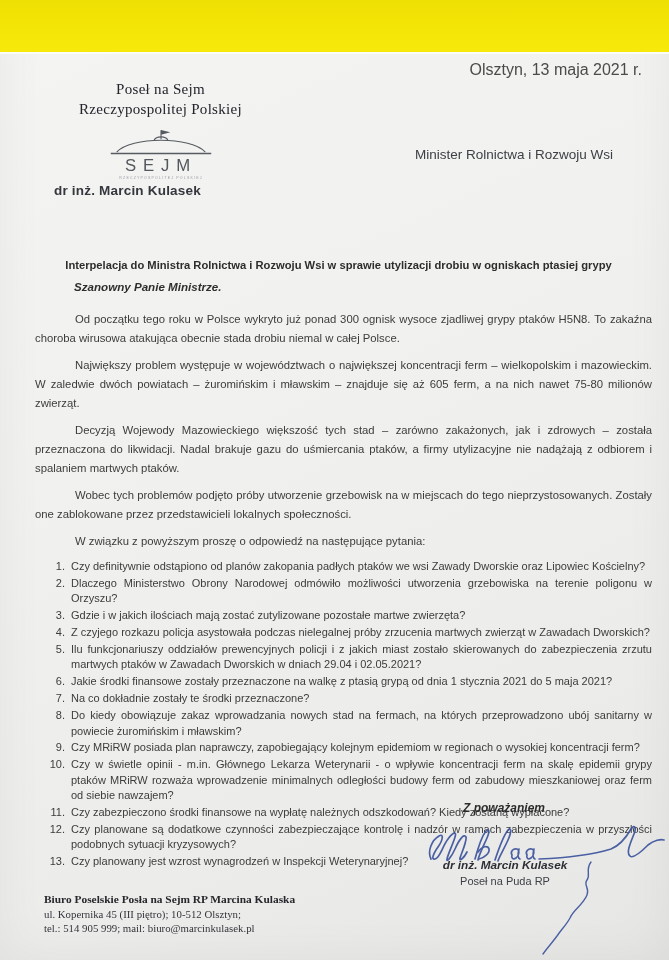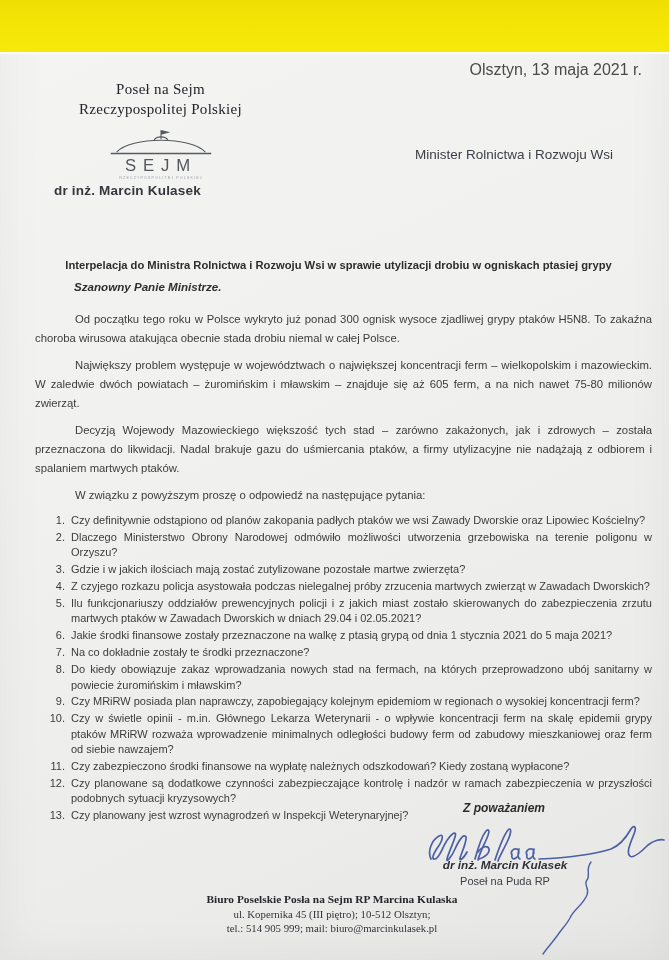--- a/index.html
+++ b/index.html
@@ -26,21 +26,21 @@
   .greeting { position:absolute; left:74px; top:280px; font-size:11.6px; font-weight:bold; font-style:italic; color:#2e2e2e; }
   .body-block { position:absolute; left:35px; top:310px; width:617px; }
   .para { font-size:11.3px; line-height:19px; text-align:justify; text-indent:40px; margin:0 0 8px 0; color:#3c3c3c; }
   .questions { margin:4px 0 0 0; padding-left:33px; font-size:11px; line-height:15.4px; color:#3c3c3c; }
   .questions li { text-align:justify; padding-left:3px; margin:0 0 1.5px 0; }
   .valediction { position:absolute; left:463px; top:801px; font-size:12px; font-weight:bold; font-style:italic; color:#2c2c2c; }
   .signature-svg { position:absolute; left:415px; top:818px; width:254px; height:142px; z-index:3; pointer-events:none; }
   .signer-block { position:absolute; left:405px; top:858px; width:200px; text-align:center; z-index:2; }
   .signer-name { font-size:11.8px; font-weight:bold; font-style:italic; color:#2d2f35; }
   .signer-title { font-size:11px; color:#3d4046; margin-top:3px; }
-  .footer-block { position:absolute; left:32px; top:892px; width:600px; text-align:center;
+  .footer-block { position:absolute; left:44px; top:892px; width:600px; 
                   font-family:"Liberation Serif", serif; color:#26262b; }
   .footer-l1 { font-size:11.4px; font-weight:bold; line-height:14.5px; }
   .footer-l2, .footer-l3 { font-size:10.8px; line-height:14.5px; color:#33333a; }
 </style>
 </head>
 <body>
 
 <div class="page">
 
   <div class="yellow-band"></div>
@@ -75,20 +75,21 @@
 
   <div class="subject-line">Interpelacja do Ministra Rolnictwa i Rozwoju Wsi w sprawie utylizacji drobiu w ogniskach ptasiej grypy</div>
 
   <div class="greeting">Szanowny Panie Ministrze.</div>
 
   <div class="body-block">
     <div>
         <p class="para">Od początku tego roku w Polsce wykryto już ponad 300 ognisk wysoce zjadliwej grypy ptaków H5N8. To zakaźna choroba wirusowa atakująca obecnie stada drobiu niemal w całej Polsce.</p>
         <p class="para">Największy problem występuje w województwach o największej koncentracji ferm – wielkopolskim i mazowieckim. W zaledwie dwóch powiatach – żuromińskim i mławskim – znajduje się aż 605 ferm, a na nich nawet 75-80 milionów zwierząt.</p>
         <p class="para">Decyzją Wojewody Mazowieckiego większość tych stad – zarówno zakażonych, jak i zdrowych – została przeznaczona do likwidacji. Nadal brakuje gazu do uśmiercania ptaków, a firmy utylizacyjne nie nadążają z odbiorem i spalaniem martwych ptaków.</p>
+        <p class="para">Wobec tych problemów podjęto próby utworzenie grzebowisk na w miejscach do tego nieprzystosowanych. Zostały one zablokowane przez przedstawicieli lokalnych społeczności.</p>
         <p class="para">W związku z powyższym proszę o odpowiedź na następujące pytania:</p>
       </div>
     <ol class="questions">
         <li>Czy definitywnie odstąpiono od planów zakopania padłych ptaków we wsi Zawady Dworskie oraz Lipowiec Kościelny?</li>
         <li>Dlaczego Ministerstwo Obrony Narodowej odmówiło możliwości utworzenia grzebowiska na terenie poligonu w Orzyszu?</li>
         <li>Gdzie i w jakich ilościach mają zostać zutylizowane pozostałe martwe zwierzęta?</li>
         <li>Z czyjego rozkazu policja asystowała podczas nielegalnej próby zrzucenia martwych zwierząt w Zawadach Dworskich?</li>
         <li>Ilu funkcjonariuszy oddziałów prewencyjnych policji i z jakich miast zostało skierowanych do zabezpieczenia zrzutu martwych ptaków w Zawadach Dworskich w dniach 29.04 i 02.05.2021?</li>
         <li>Jakie środki finansowe zostały przeznaczone na walkę z ptasią grypą od dnia 1 stycznia 2021 do 5 maja 2021?</li>
         <li>Na co dokładnie zostały te środki przeznaczone?</li>

